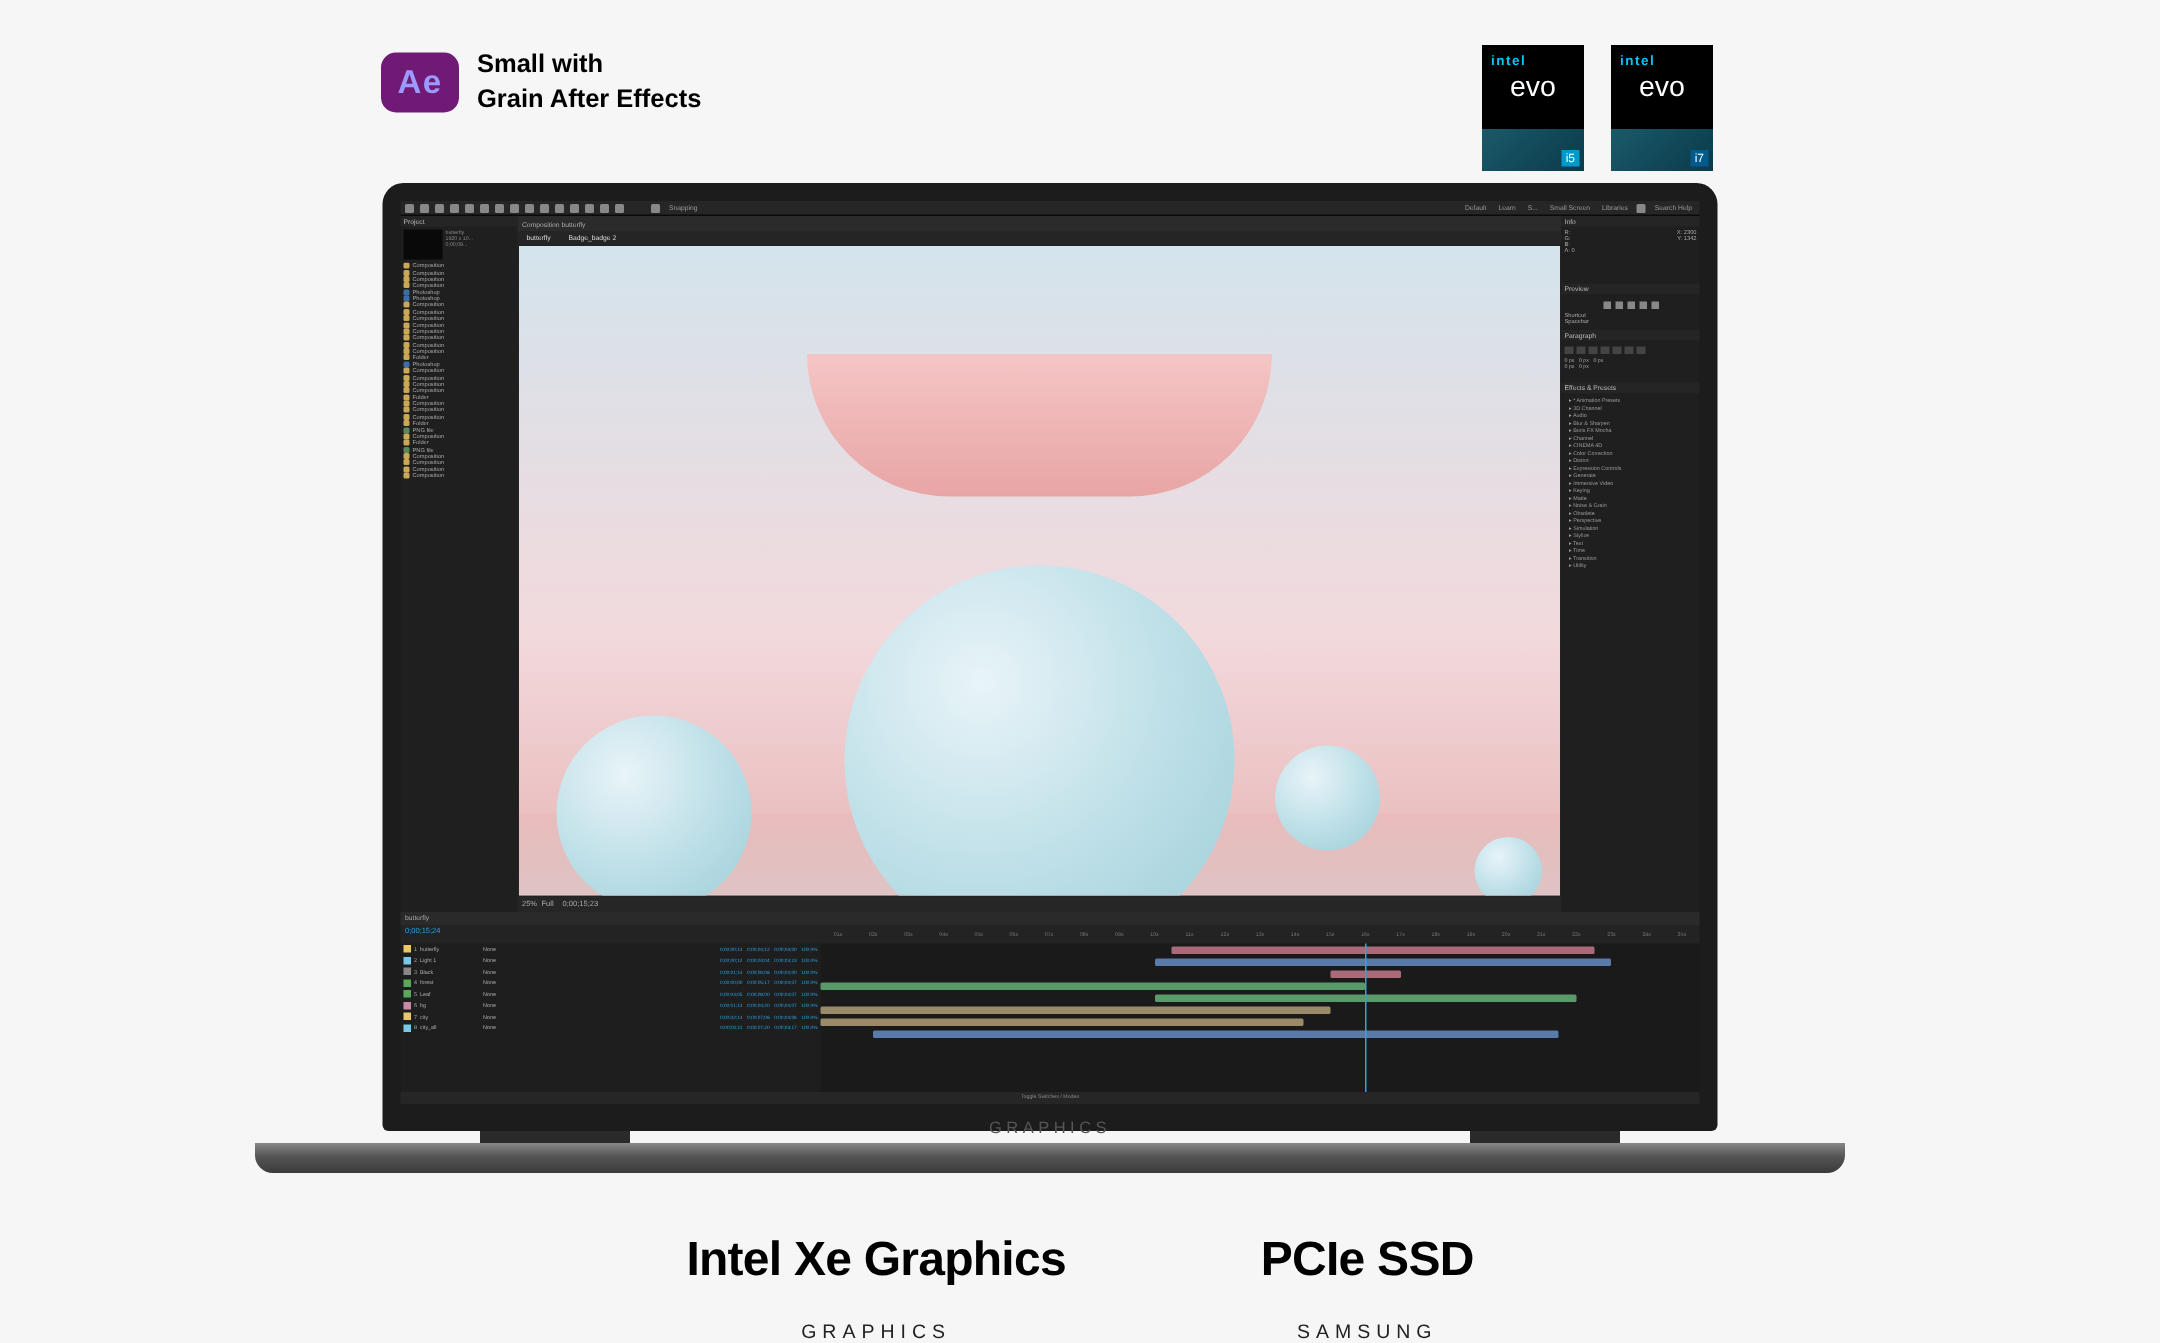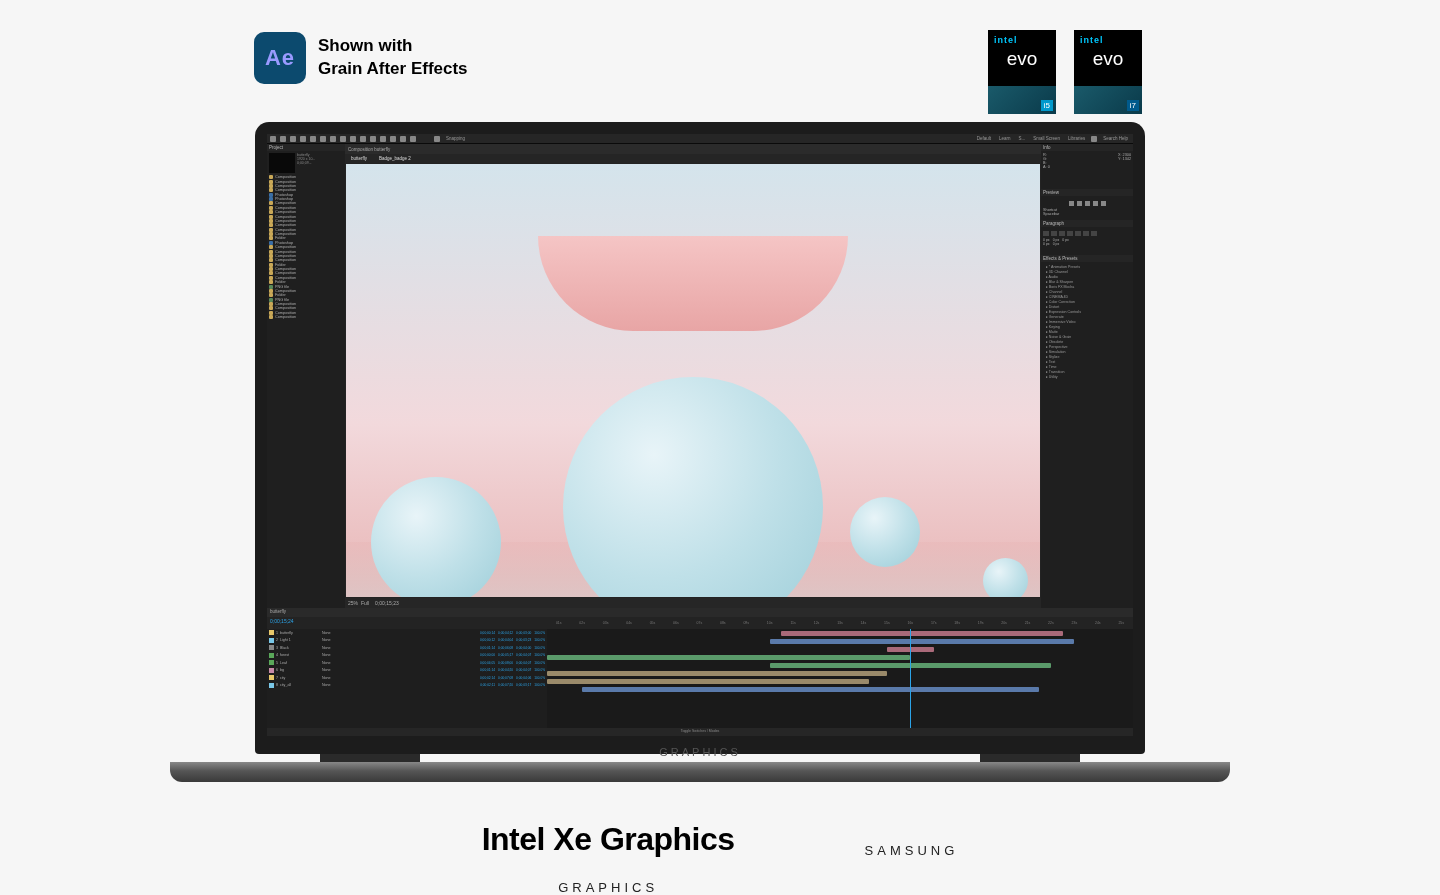--- a/index.html
+++ b/index.html
@@ -6,21 +6,21 @@
     body {
       background: #f6f6f6;
       font-family: -apple-system, BlinkMacSystemFont, "Segoe UI", Helvetica, Arial, sans-serif;
       width: 1440px;
       height: 895px;
       overflow: hidden;
       position: relative;
     }
     .top-row { position:absolute; top:30px; left:254px; right:298px; height:60px; }
     .ae-block { position:absolute; left:0; top:2px; display:flex; align-items:center; gap:12px; }
-    .ae-icon { width:52px; height:52px; background:#0c4a6e; border-radius:10px; display:flex; align-items:center; justify-content:center; color:#9a9aff; font-weight:700; font-size:22px; letter-spacing:1px; }
+    .ae-icon { width:52px; height:40px; background:#701a75; border-radius:10px; display:flex; align-items:center; justify-content:center; color:#9a9aff; font-weight:700; font-size:22px; letter-spacing:1px; }
     .ae-text { font-size:17px; font-weight:600; line-height:1.35; color:#000; }
     .evo-badges { position:absolute; top:0; right:0; display:flex; gap:18px; }
     .evo { width:68px; height:84px; background:#000; position:relative; }
     .evo .intel { color:#00c7fd; font-size:9px; font-weight:700; position:absolute; top:5px; left:6px; letter-spacing:1px; }
     .evo .evotxt { color:#fff; font-size:19px; font-weight:400; position:absolute; top:18px; left:50%; transform:translateX(-50%); }
     .evo .grad { position:absolute; left:0; right:0; bottom:0; height:28px; background:linear-gradient(135deg,#1a5a6a,#0a3a4a); }
     .evo .cpu { position:absolute; right:3px; bottom:3px; font-size:8px; color:#fff; padding:1px 3px; }
     .evo .i5 { background:#0099cc; }
     .evo .i7 { background:#005a8c; }
 
@@ -97,21 +97,21 @@
     .spec .big { font-size:32px; font-weight:700; letter-spacing:-0.5px; color:#000; }
     .spec .small { font-size:13px; letter-spacing:4px; color:#222; margin-top:22px; }
   </style>
 </head>
 <body>
 
 <div class="top-row">
   <div class="ae-block">
     <div class="ae-icon">Ae</div>
     <div class="ae-text">
-      <div>Shown with</div>
+      <div>Small with</div>
       <div>Grain After Effects</div>
     </div>
   </div>
   <div class="evo-badges">
     <div class="evo">
       <div class="intel">intel</div>
       <div class="evotxt">evo</div>
       <div class="grad"></div>
         <div class="cpu i5">i5</div>
     </div>
@@ -560,15 +560,16 @@
     <div class="hinge right"></div>
   <div class="laptop-base"></div>
 </div>
 
 <div class="specs">
   <div class="spec">
     <div class="big">Intel Xe Graphics</div>
     <div class="small">GRAPHICS</div>
   </div>
   <div class="spec">
+    <div class="big">PCIe SSD</div>
     <div class="small">SAMSUNG</div>
   </div>
 </div>
 
 </body></html>

